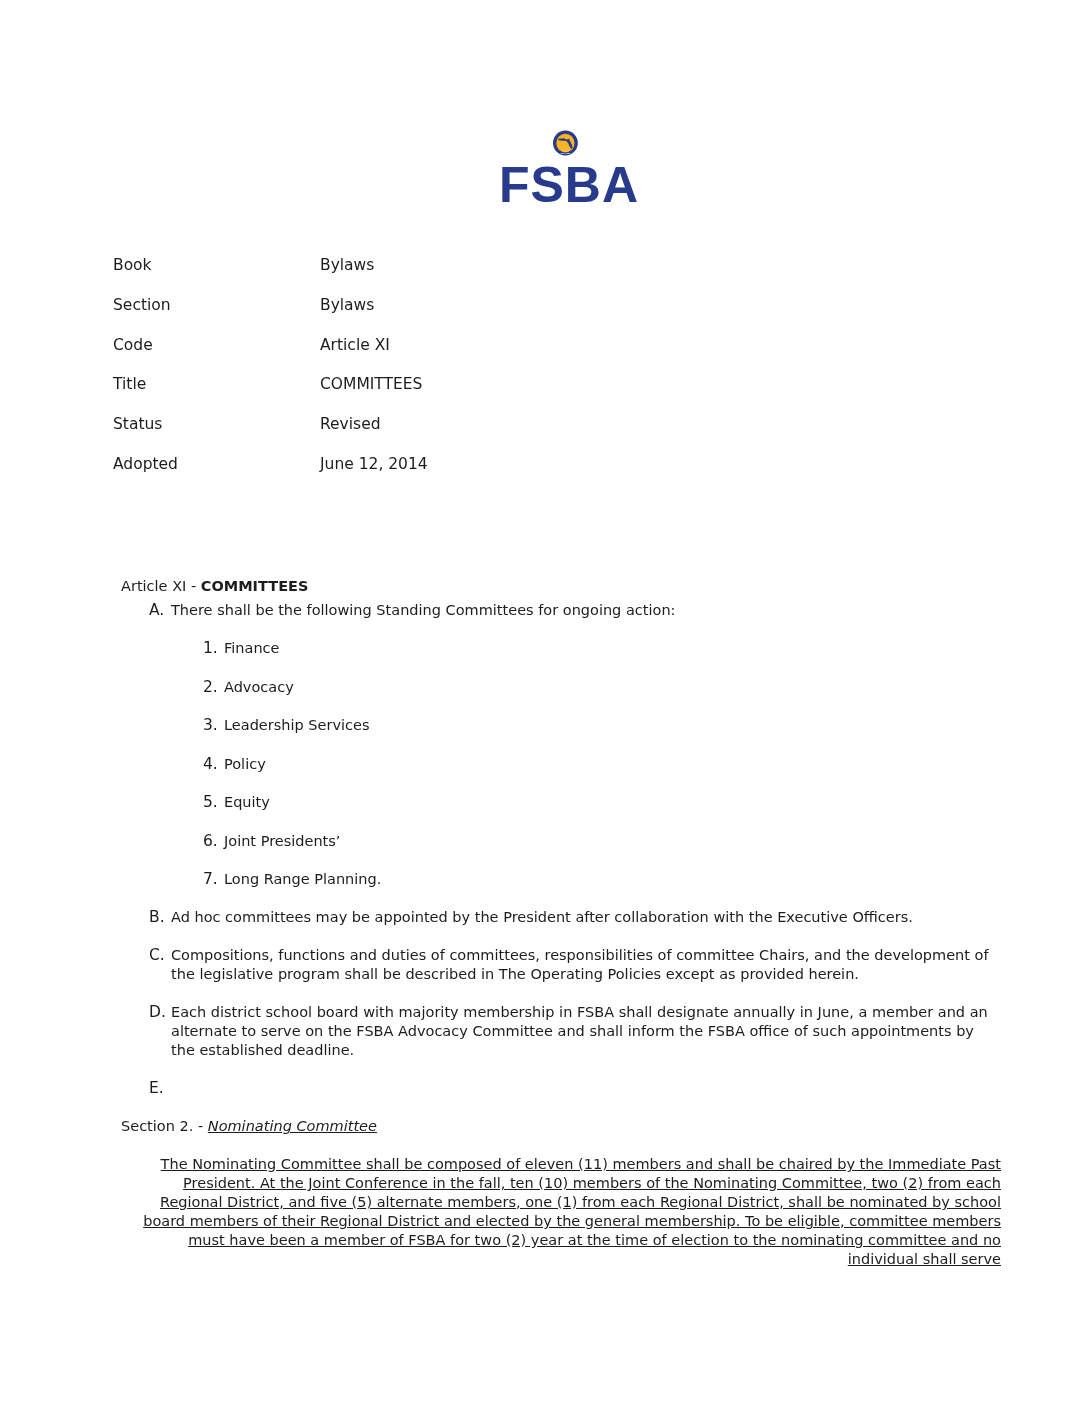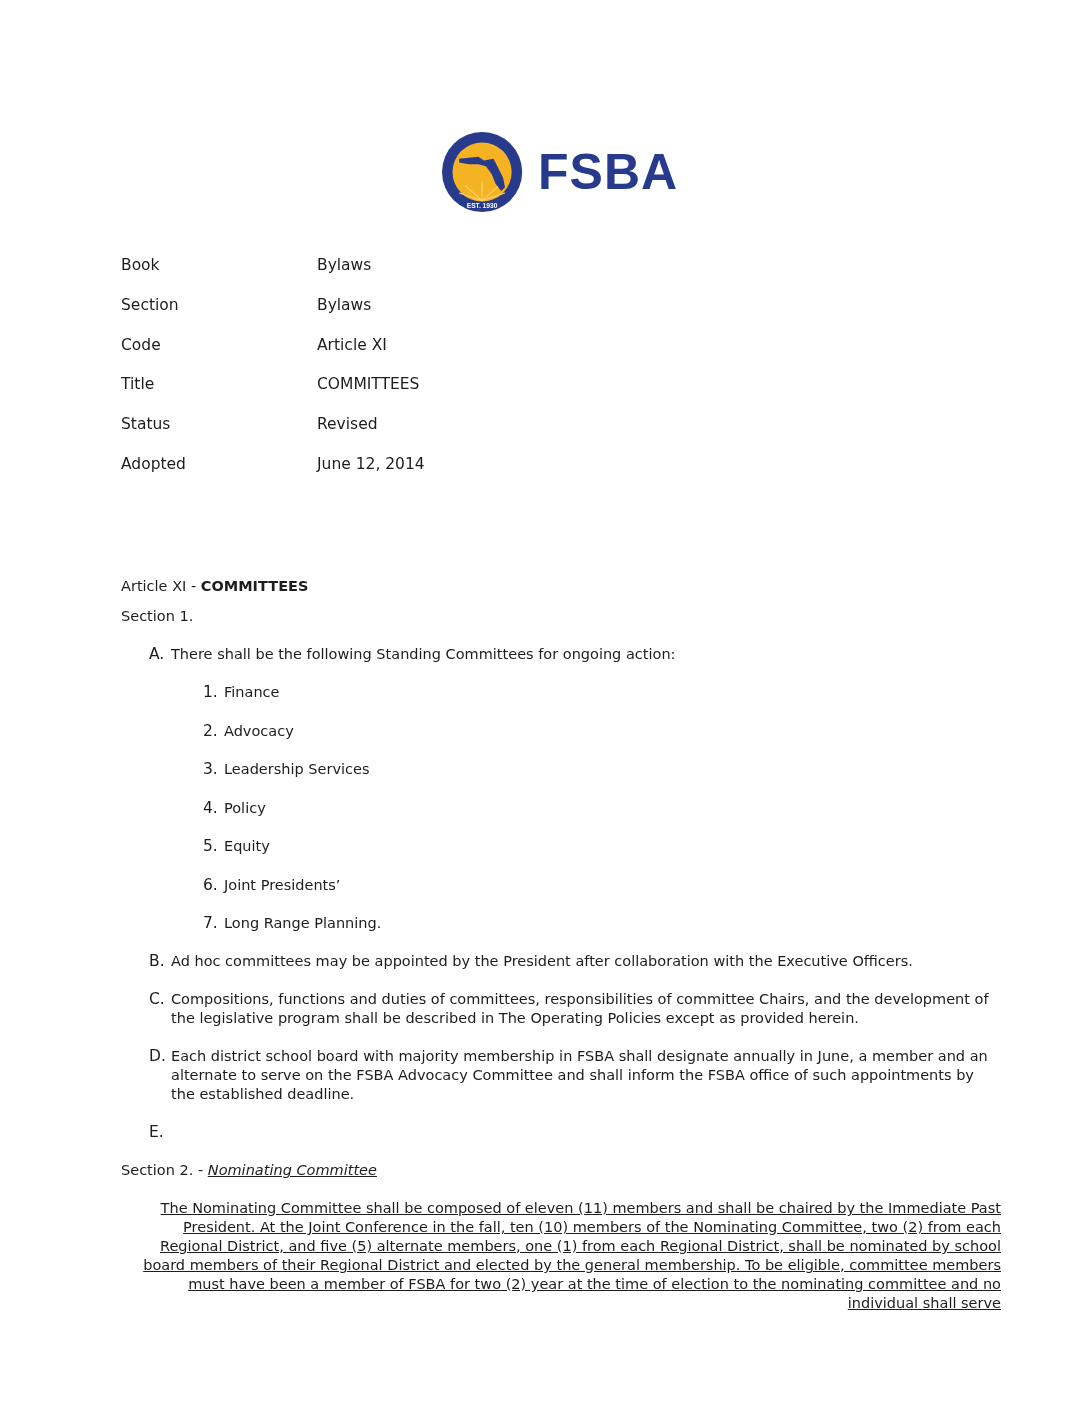--- a/index.html
+++ b/index.html
@@ -1,30 +1,30 @@
 <!DOCTYPE html>
 <html><head>
 <meta charset="utf-8">
 <style>
   html, body { margin: 0; padding: 0; background: #ffffff; }
   body {
     width: 1088px; height: 1408px; position: relative; overflow: hidden;
     font-family: "DejaVu Sans", sans-serif; color: #1d1d1f;
     font-size: 14.5px;
   }
-  .logo { position: absolute; left: 436px; top: 130px; width: 260px; height: 84px; display: flex; align-items: center; }
+  .logo { position: absolute; left: 436px; top: 130px; width: 260px; height: 84px; display: flex; align-items: center; flex-direction: column; }
   .seal { width: 96px; height: 84px; }
   .logo-text { font-family: "Liberation Sans", sans-serif; font-weight: bold; color: #273a8c; font-size: 50px; letter-spacing: 1px; margin-left: 6px; }
-  .meta { position: absolute; left: 121px; top: 256px; }
+  .meta { position: absolute; left: 113px; top: 256px; }
   .meta-row { display: flex; height: 39.8px; align-items: flex-start; }
   .meta-label { width: 196px; font-size: 15.5px; }
-  .meta-value { font-size: 15.5px; }
+  .meta-value { font-size: 15.5px; margin-left: 11px; }
   .content { position: absolute; left: 121px; top: 577px; width: 880px; }
   .p { margin: 0; line-height: 19px; }
-  .article-heading { margin-bottom: 11px; }
+  .article-heading { margin-bottom: 5px; }
   .article-heading b { font-weight: bold; }
   .section-heading { margin-bottom: 19px; }
   .alpha-list { margin: 0; padding: 0; list-style: none; }
   .alpha-item { display: flex; margin-left: 28px; margin-bottom: 19px; line-height: 19px; }
   .alpha-marker { width: 22px; flex-shrink: 0; font-size: 15.5px; }
   .num-list { margin: 19px 0 0 0; padding: 0; list-style: none; }
   .num-item { display: flex; margin-left: 54px; height: 38.5px; line-height: 19px; }
   .num-marker { width: 21px; font-size: 15.5px; }
   .u { text-decoration: underline; font-style: italic; }
   .para { line-height: 19px; text-align: right; text-decoration: underline; }
@@ -74,21 +74,20 @@
     <span class="meta-label">Adopted</span>
     <span class="meta-value">June 12, 2014</span>
   </div>
 </div>
 
 <div class="content">
   <p class="p article-heading">
     <span>Article XI - </span><b>COMMITTEES</b>
   </p>
 
-  <p class="p section-heading">Section 1.</p>
 
   <ul class="alpha-list">
     <li class="alpha-item" style="flex-direction:column;">
       <div style="display:flex;">
         <span class="alpha-marker">A.</span>
         <span>There shall be the following Standing Committees for ongoing action:</span>
       </div>
       <ul class="num-list">
         <li class="num-item">
           <span class="num-marker">1.</span>

